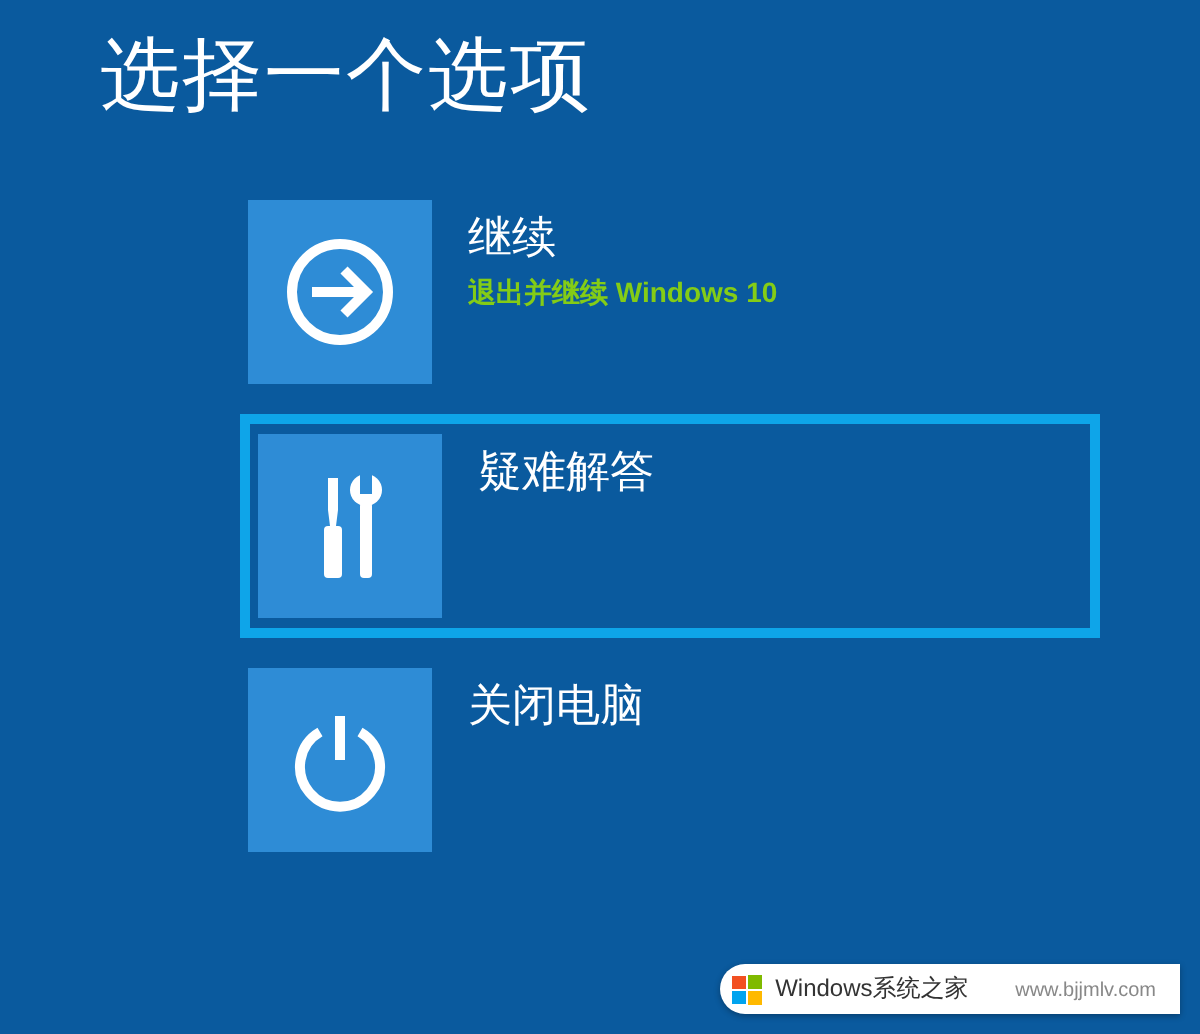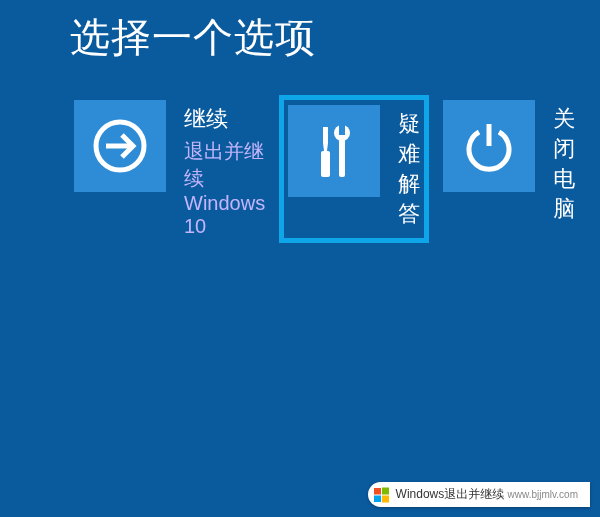--- a/index.html
+++ b/index.html
@@ -10,32 +10,33 @@
     body {
       width: 600px;
       height: 517px;
       background: #0a5a9e;
       font-family: "Microsoft YaHei", "Segoe UI", sans-serif;
       color: #ffffff;
       overflow: hidden;
       position: relative;
     }
     .container {
-      padding: 10px 50px 0 70px;
+      padding: 10px 50px 0 50px;
     }
     .page-title {
       font-size: 40px;
       font-weight: 300;
       margin-bottom: 30px;
       letter-spacing: 1px;
     }
     .option-list {
       display: flex;
-      flex-direction: row;
+      flex-direction: column;
       gap: 10px;
+      align-items: flex-end;
     }
     .option-item {
       display: flex;
       align-items: flex-start;
       gap: 18px;
       padding: 5px 4px;
       width: 430px;
       cursor: pointer;
       position: relative;
     }
@@ -56,23 +57,23 @@
       display: flex;
       flex-direction: column;
       padding-top: 4px;
     }
     .option-title {
       font-size: 22px;
       font-weight: 400;
       margin-bottom: 4px;
     }
     .option-subtitle {
-      font-size: 20px;
-      font-weight: 400;
-      color: #c4b5fd;
+      font-size: 14px;
+      font-weight: 700;
+      color: #84cc16;
     }
     .watermark {
       position: absolute;
       bottom: 10px;
       right: 10px;
       background: #ffffff;
       border-radius: 20px 0 0 20px;
       padding: 4px 12px 4px 6px;
       display: flex;
       align-items: center;
@@ -84,21 +85,21 @@
     .watermark .win-logo {
       width: 16px;
       height: 16px;
     }
     .watermark .wm-main {
       font-weight: 400;
     }
     .watermark .wm-sub {
       color: #888;
       font-size: 10px;
-      margin-left: 0;
+      margin-left: 20px;
     }
     svg {
       display: block;
     }
   </style>
 </head>
 <body>
 
 <div class="container">
   <h1 class="page-title">选择一个选项</h1>
@@ -171,16 +172,16 @@
 <div class="watermark">
   <span class="win-logo">
     <svg width="16" height="16" viewBox="0 0 16 16">
       <rect x="0" y="1" width="7" height="6.5" fill="#f25022"></rect>
       <rect x="8" y="0.5" width="7" height="7" fill="#7fba00"></rect>
       <rect x="0" y="8.5" width="7" height="6.5" fill="#00a4ef"></rect>
       <rect x="8" y="8.5" width="7" height="7" fill="#ffb900"></rect>
     </svg>
   </span>
   <span>
-    <span class="wm-main">Windows</span><span>退出并继续</span>
+    <span class="wm-main">Windows</span><span>系统之家</span>
     <span class="wm-sub">www.bjjmlv.com</span>
   </span>
 </div>
 
 </body></html>

